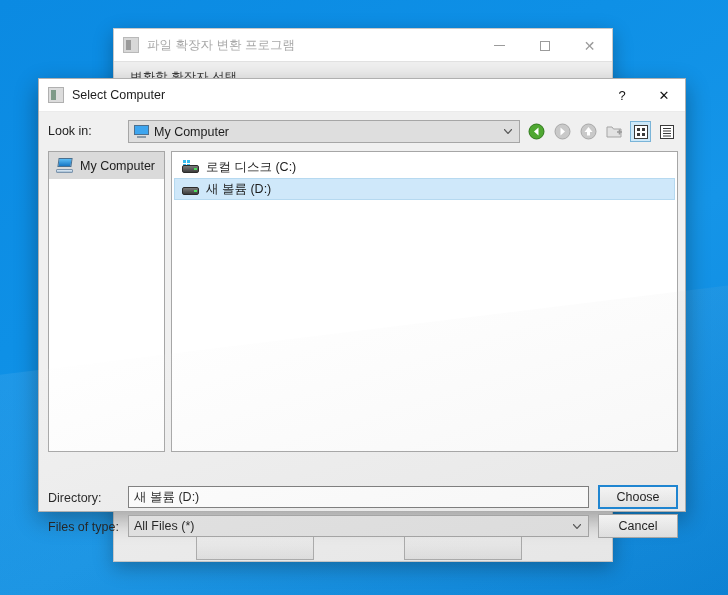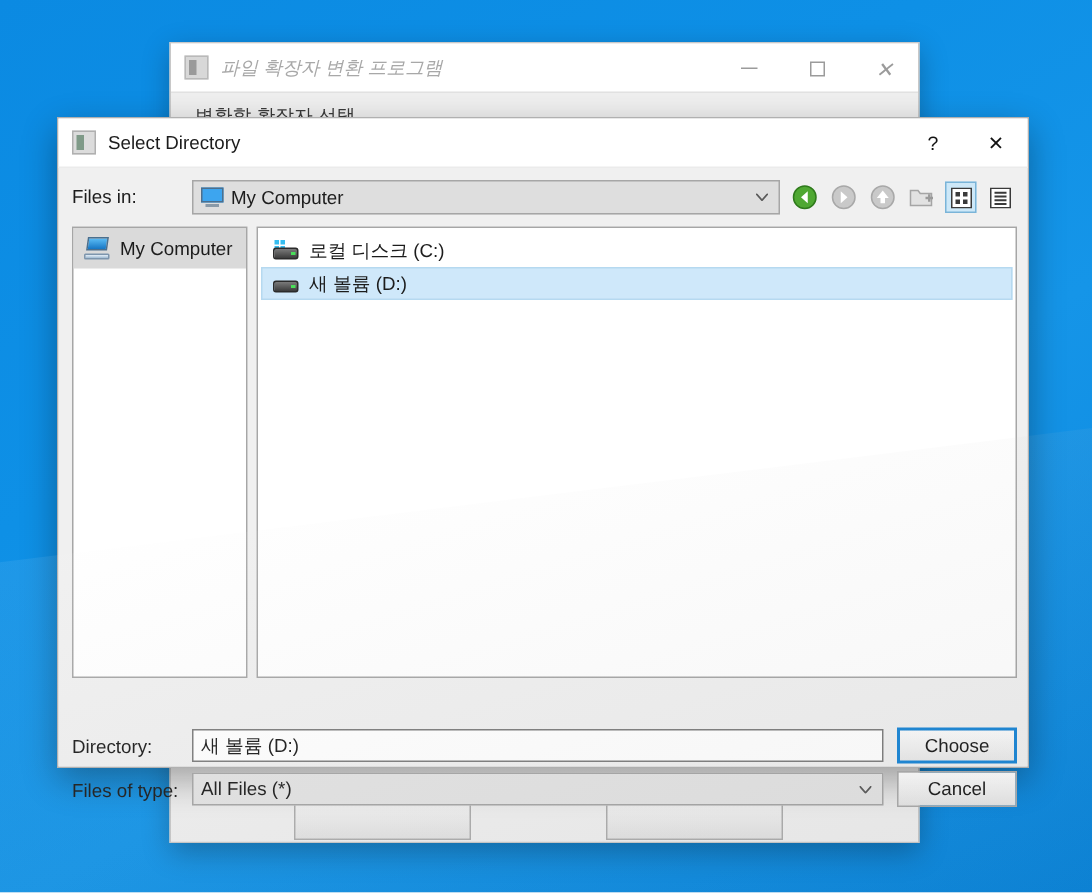--- a/index.html
+++ b/index.html
@@ -37,21 +37,20 @@
     box-shadow: 0 6px 18px rgba(0,0,0,0.28);
   }
   #app-titlebar {
     height: 33px;
     background: #ffffff;
     border-bottom: 1px solid #e2e2e2;
     display: flex;
     align-items: center;
     padding-left: 9px;
     position: relative;
-    font-style: italic;
   }
   #app-titlebar .app-icon {
     width: 16px; height: 16px;
     margin-right: 8px;
     background: #d8d8d8;
     border: 1px solid #b9b9b9;
     position: relative;
     flex: 0 0 auto;
   }
   #app-titlebar .app-icon::after {
@@ -459,31 +458,31 @@
       <div id="app-section-label">변환할 확장자 선택</div>
       <div class="app-bottom-btn" id="app-btn-left"></div>
       <div class="app-bottom-btn" id="app-btn-right"></div>
     </div>
   </div>
 
   <div id="dialog">
 
     <div id="dlg-titlebar">
       <span class="dlg-icon"></span>
-      <span id="dlg-title-text">Select Directory</span>
+      <span id="dlg-title-text">Select Computer</span>
       <div id="dlg-winbtns">
         <div class="wbtn help">?</div>
         <div class="wbtn">✕</div>
       </div>
     </div>
 
     <div id="dlg-body">
 
       <div id="lookin-row">
-        <span id="lookin-label">Files in:</span>
+        <span id="lookin-label">Look in:</span>
         <div id="lookin-combo">
           <span class="computer-icon">
             <span class="screen"></span>
               <span class="stand"></span>
           </span>
           <span id="lookin-value">My Computer</span>
           <svg id="lookin-arrow" viewBox="0 0 8 5">
             <path d="M0 0 L4 4.5 L8 0" fill="none" stroke="#5a5a5a" stroke-width="1.2"></path>
           </svg>
         </div>

